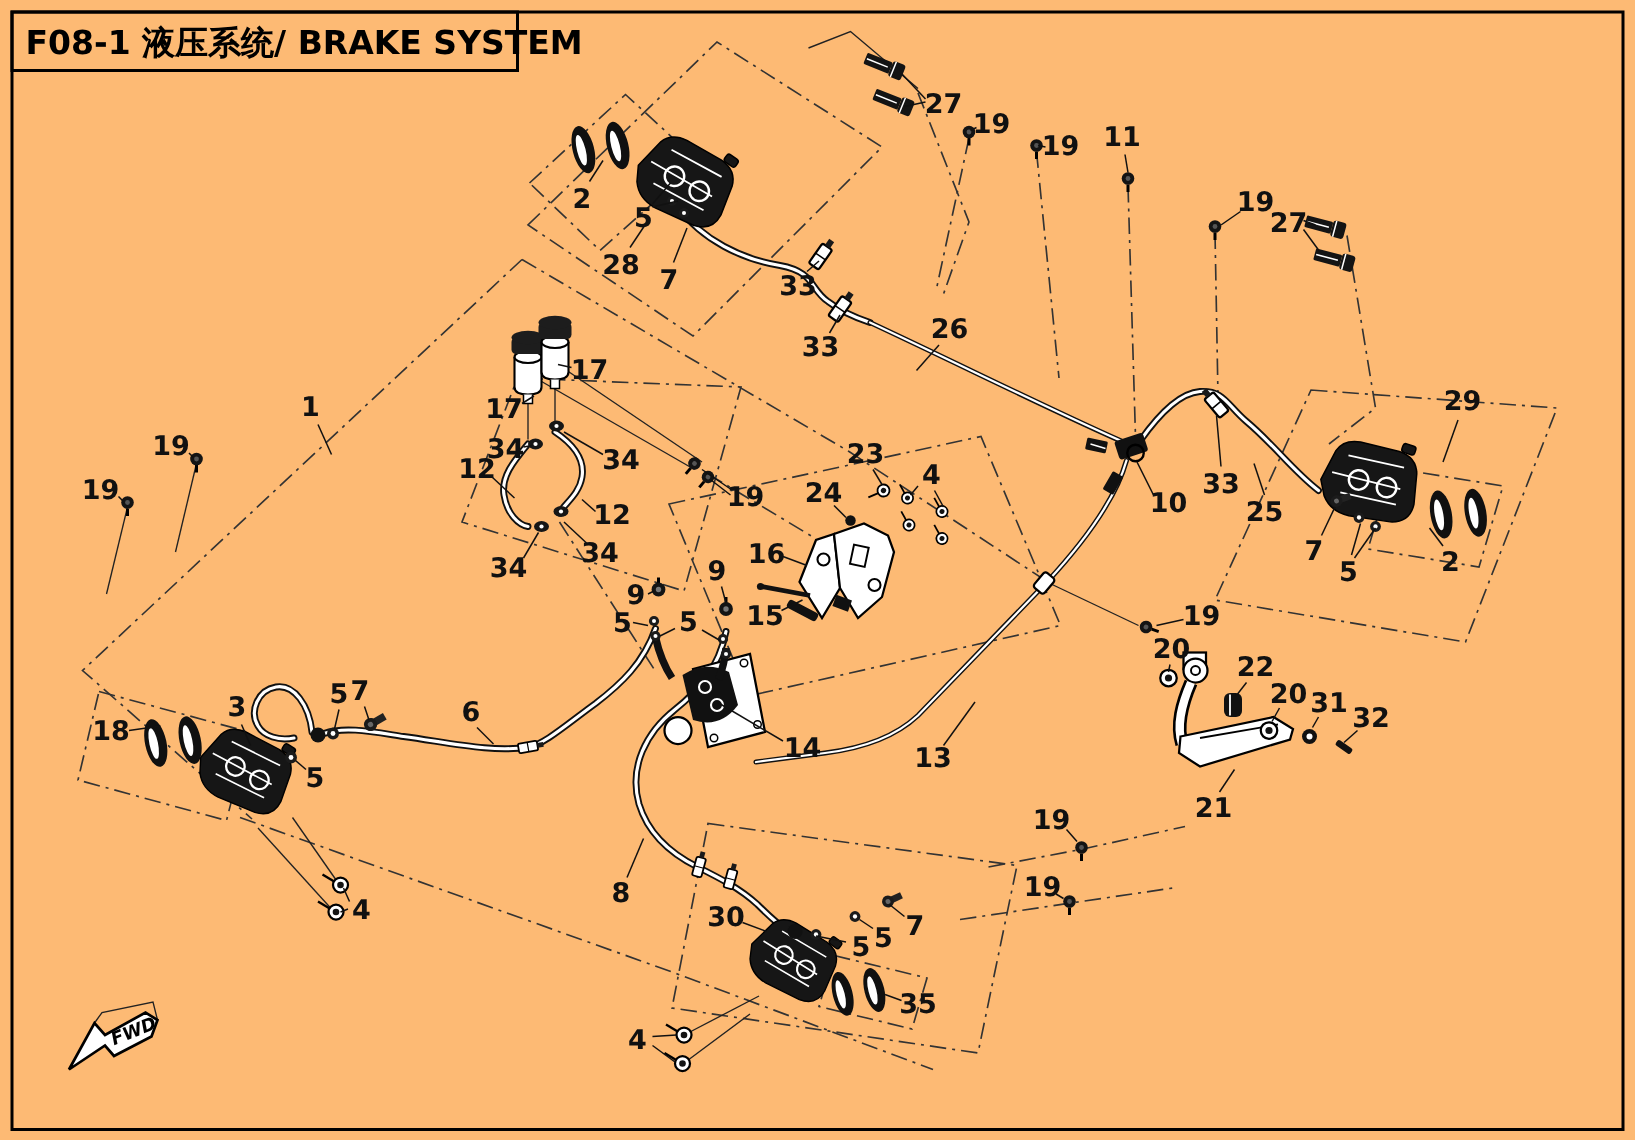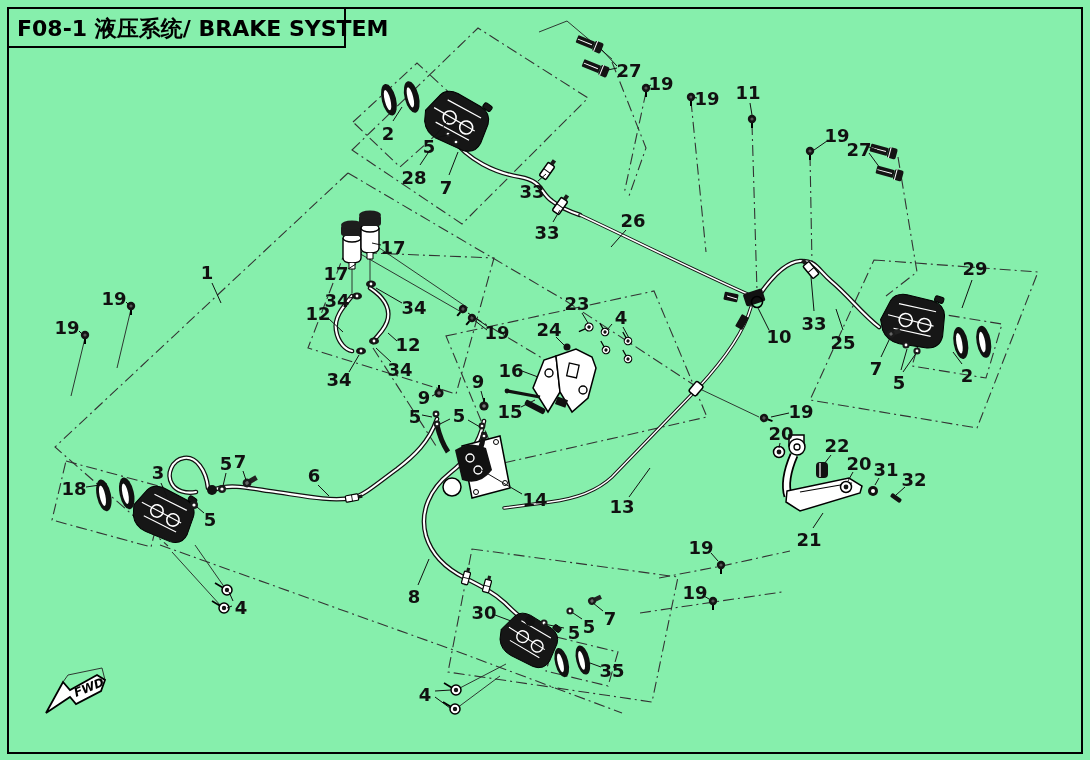--- a/index.html
+++ b/index.html
@@ -1,16 +1,16 @@
 <!DOCTYPE html>
 <html><head>
 <meta charset="utf-8">
 <style>
   html,body{margin:0;padding:0;background:#fff;}
-  #page{position:relative;width:1090px;height:760px;background:#86efac;overflow:hidden;
+  #page{position:relative;width:1090px;height:760px;background:#fdba74;overflow:hidden;
         font-family:"DejaVu Sans","Liberation Sans",sans-serif;}
   svg{position:absolute;left:0;top:0;}
   .callout{font-family:"DejaVu Sans","Liberation Sans",sans-serif;font-weight:bold;
            font-size:18px;fill:#111;text-anchor:middle;dominant-baseline:central;}
   .leader{fill:none;stroke:#111;stroke-width:1;}
   .thin{fill:none;stroke:#222;stroke-width:0.9;}
   .dash{fill:none;stroke:#333;stroke-width:1.1;stroke-dasharray:11 4 2 4;}
   .hoseO{fill:none;stroke:#111;stroke-width:4.6;stroke-linecap:round;}
   .hoseI{fill:none;stroke:#fff;stroke-width:2.1;stroke-linecap:round;}
   .pipeO{fill:none;stroke:#111;stroke-width:3.4;stroke-linecap:round;}

